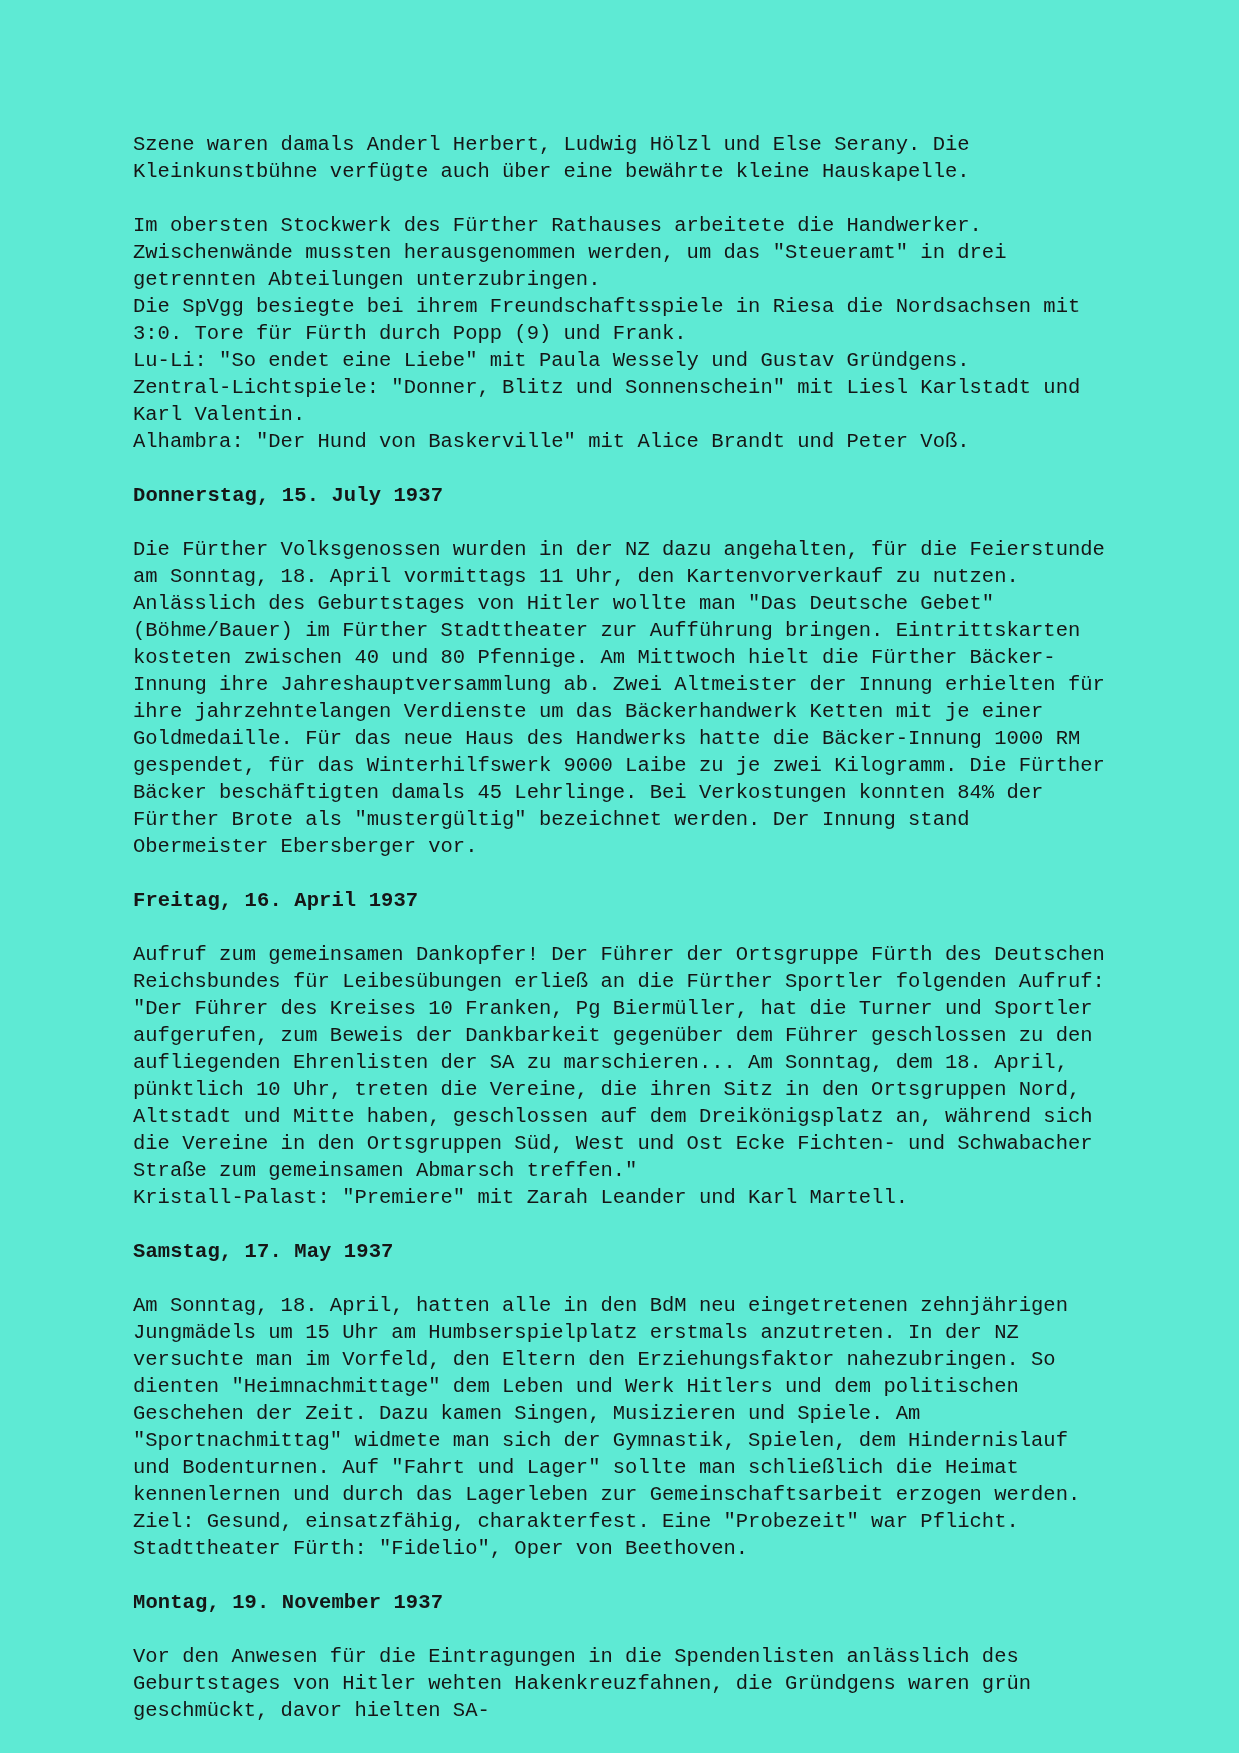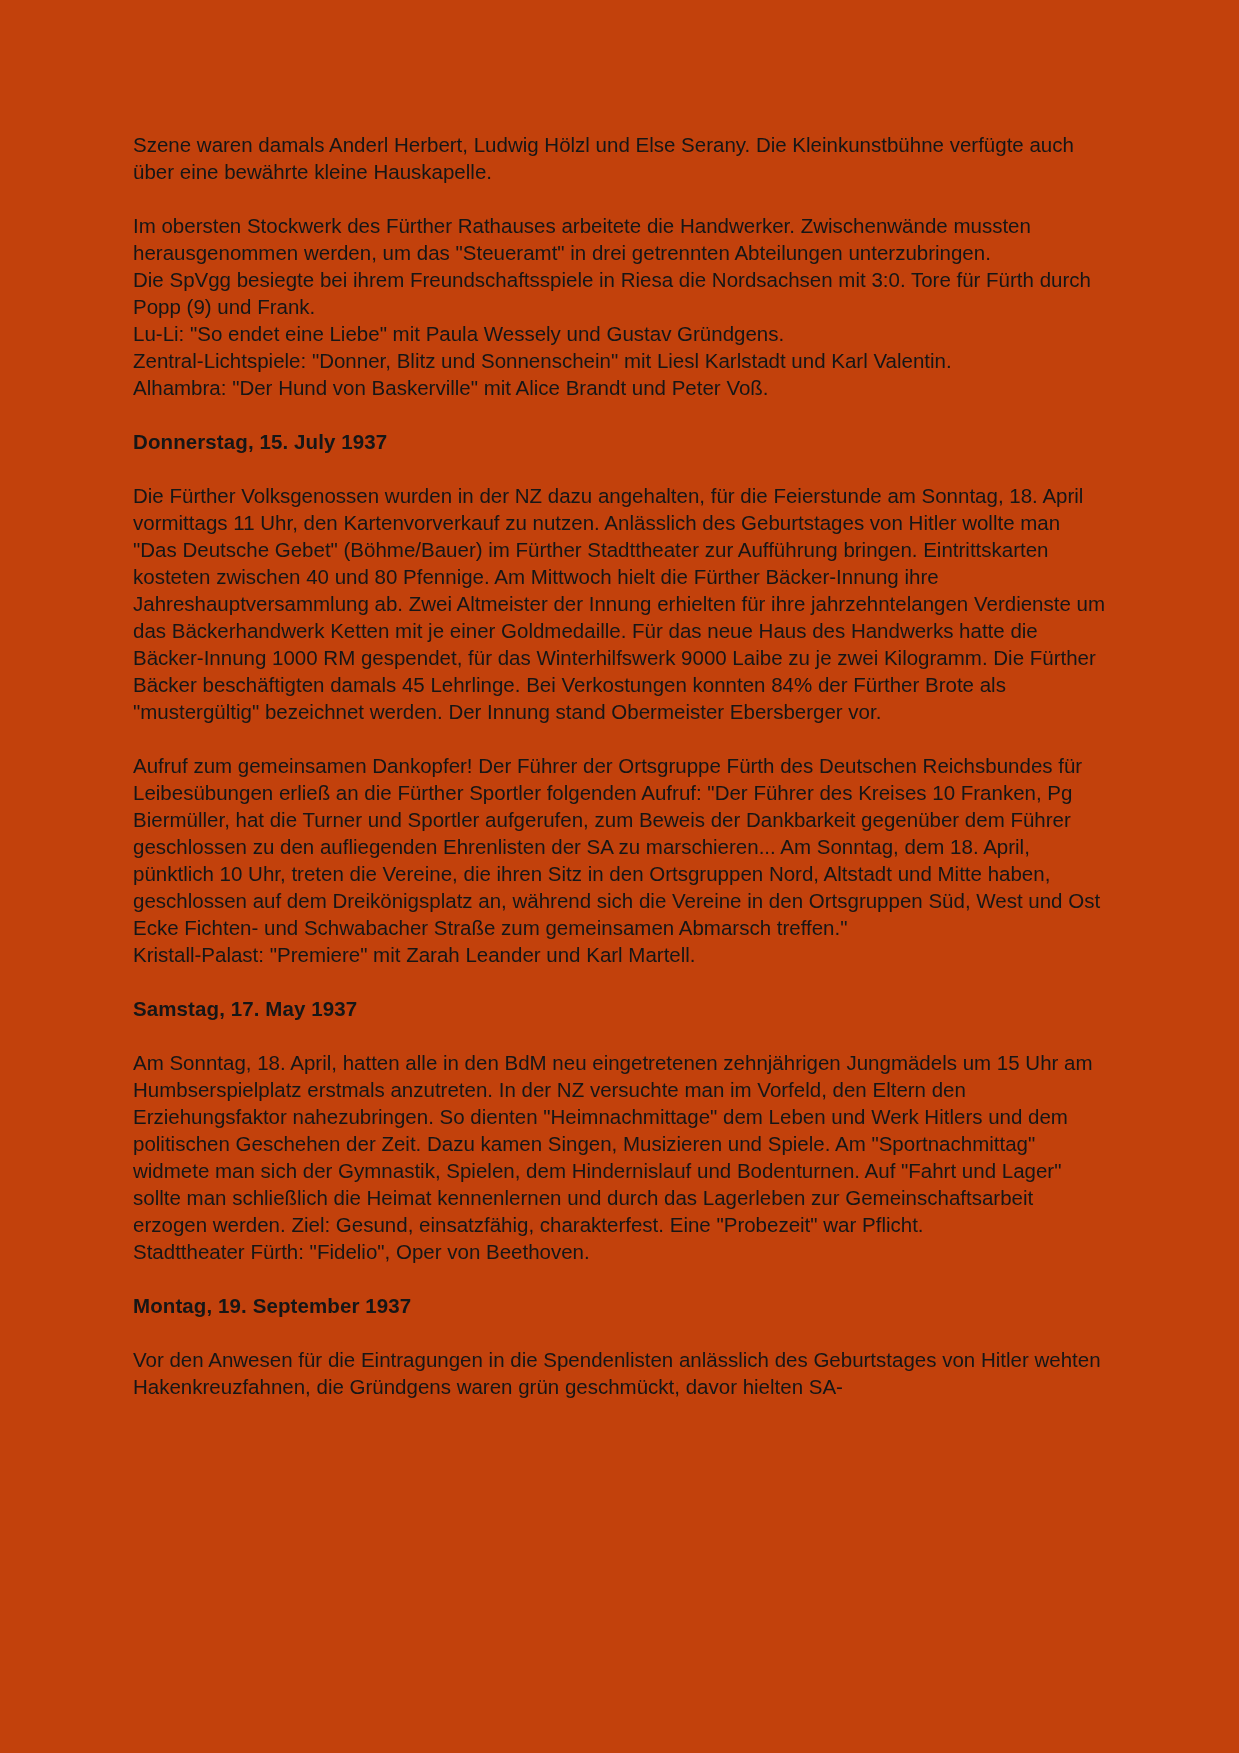--- a/index.html
+++ b/index.html
@@ -5,23 +5,23 @@
   html, body {
     margin: 0;
     padding: 0;
     background: #ffffff;
   }
   .page {
     position: relative;
     width: 1239px;
     height: 1753px;
     box-sizing: border-box;
-    background: #c2410c;
+    background: #5eead4;
     padding: 131px 132px 0 133px;
-    font-family: Liberation Sans, sans-serif;
+    font-family: Liberation Mono, monospace;
     font-size: 20.5px;
     line-height: 27px;
     color: #161616;
     overflow: hidden;
     -webkit-font-smoothing: antialiased;
   }
   .block {
     margin: 0 0 27px 0;
   }
   .heading {
@@ -47,29 +47,30 @@
     <div class="para">Lu-Li: "So endet eine Liebe" mit Paula Wessely und Gustav Gründgens.</div>
     <div class="para">Zentral-Lichtspiele: "Donner, Blitz und Sonnenschein" mit Liesl Karlstadt und Karl Valentin.</div>
     <div class="para">Alhambra: "Der Hund von Baskerville" mit Alice Brandt und Peter Voß.</div>
   </div>
 
   <div class="block heading">Donnerstag, 15. July 1937</div>
   <div class="block body">
     <div class="para">Die Fürther Volksgenossen wurden in der NZ dazu angehalten, für die Feierstunde am Sonntag, 18. April vormittags 11 Uhr, den Kartenvorverkauf zu nutzen. Anlässlich des Geburtstages von Hitler wollte man "Das Deutsche Gebet" (Böhme/Bauer) im Fürther Stadttheater zur Aufführung bringen. Eintrittskarten kosteten zwischen 40 und 80 Pfennige. Am Mittwoch hielt die Fürther Bäcker-Innung ihre Jahreshauptversammlung ab. Zwei Altmeister der Innung erhielten für ihre jahrzehntelangen Verdienste um das Bäckerhandwerk Ketten mit je einer Goldmedaille. Für das neue Haus des Handwerks hatte die Bäcker-Innung 1000 RM gespendet, für das Winterhilfswerk 9000 Laibe zu je zwei Kilogramm. Die Fürther Bäcker beschäftigten damals 45 Lehrlinge. Bei Verkostungen konnten 84% der Fürther Brote als "mustergültig" bezeichnet werden. Der Innung stand Obermeister Ebersberger vor.</div>
   </div>
 
+  <div class="block heading">Freitag, 16. April 1937</div>
   <div class="block body">
     <div class="para">Aufruf zum gemeinsamen Dankopfer! Der Führer der Ortsgruppe Fürth des Deutschen Reichsbundes für Leibesübungen erließ an die Fürther Sportler folgenden Aufruf: "Der Führer des Kreises 10 Franken, Pg Biermüller, hat die Turner und Sportler aufgerufen, zum Beweis der Dankbarkeit gegenüber dem Führer geschlossen zu den aufliegenden Ehrenlisten der SA zu marschieren... Am Sonntag, dem 18. April, pünktlich 10 Uhr, treten die Vereine, die ihren Sitz in den Ortsgruppen Nord, Altstadt und Mitte haben, geschlossen auf dem Dreikönigsplatz an, während sich die Vereine in den Ortsgruppen Süd, West und Ost Ecke Fichten- und Schwabacher Straße zum gemeinsamen Abmarsch treffen."</div>
     <div class="para">Kristall-Palast: "Premiere" mit Zarah Leander und Karl Martell.</div>
   </div>
 
   <div class="block heading">Samstag, 17. May 1937</div>
   <div class="block body">
     <div class="para">Am Sonntag, 18. April, hatten alle in den BdM neu eingetretenen zehnjährigen Jungmädels um 15 Uhr am Humbserspielplatz erstmals anzutreten. In der NZ versuchte man im Vorfeld, den Eltern den Erziehungsfaktor nahezubringen. So dienten "Heimnachmittage" dem Leben und Werk Hitlers und dem politischen Geschehen der Zeit. Dazu kamen Singen, Musizieren und Spiele. Am "Sportnachmittag" widmete man sich der Gymnastik, Spielen, dem Hindernislauf und Bodenturnen. Auf "Fahrt und Lager" sollte man schließlich die Heimat kennenlernen und durch das Lagerleben zur Gemeinschaftsarbeit erzogen werden. Ziel: Gesund, einsatzfähig, charakterfest. Eine "Probezeit" war Pflicht.</div>
     <div class="para">Stadttheater Fürth: "Fidelio", Oper von Beethoven.</div>
   </div>
 
-  <div class="block heading">Montag, 19. September 1937</div>
+  <div class="block heading">Montag, 19. November 1937</div>
   <div class="block body">
     <div class="para">Vor den Anwesen für die Eintragungen in die Spendenlisten anlässlich des Geburtstages von Hitler wehten Hakenkreuzfahnen, die Gründgens waren grün geschmückt, davor hielten SA-</div>
   </div>
 
 </div>
 
 </body></html>

